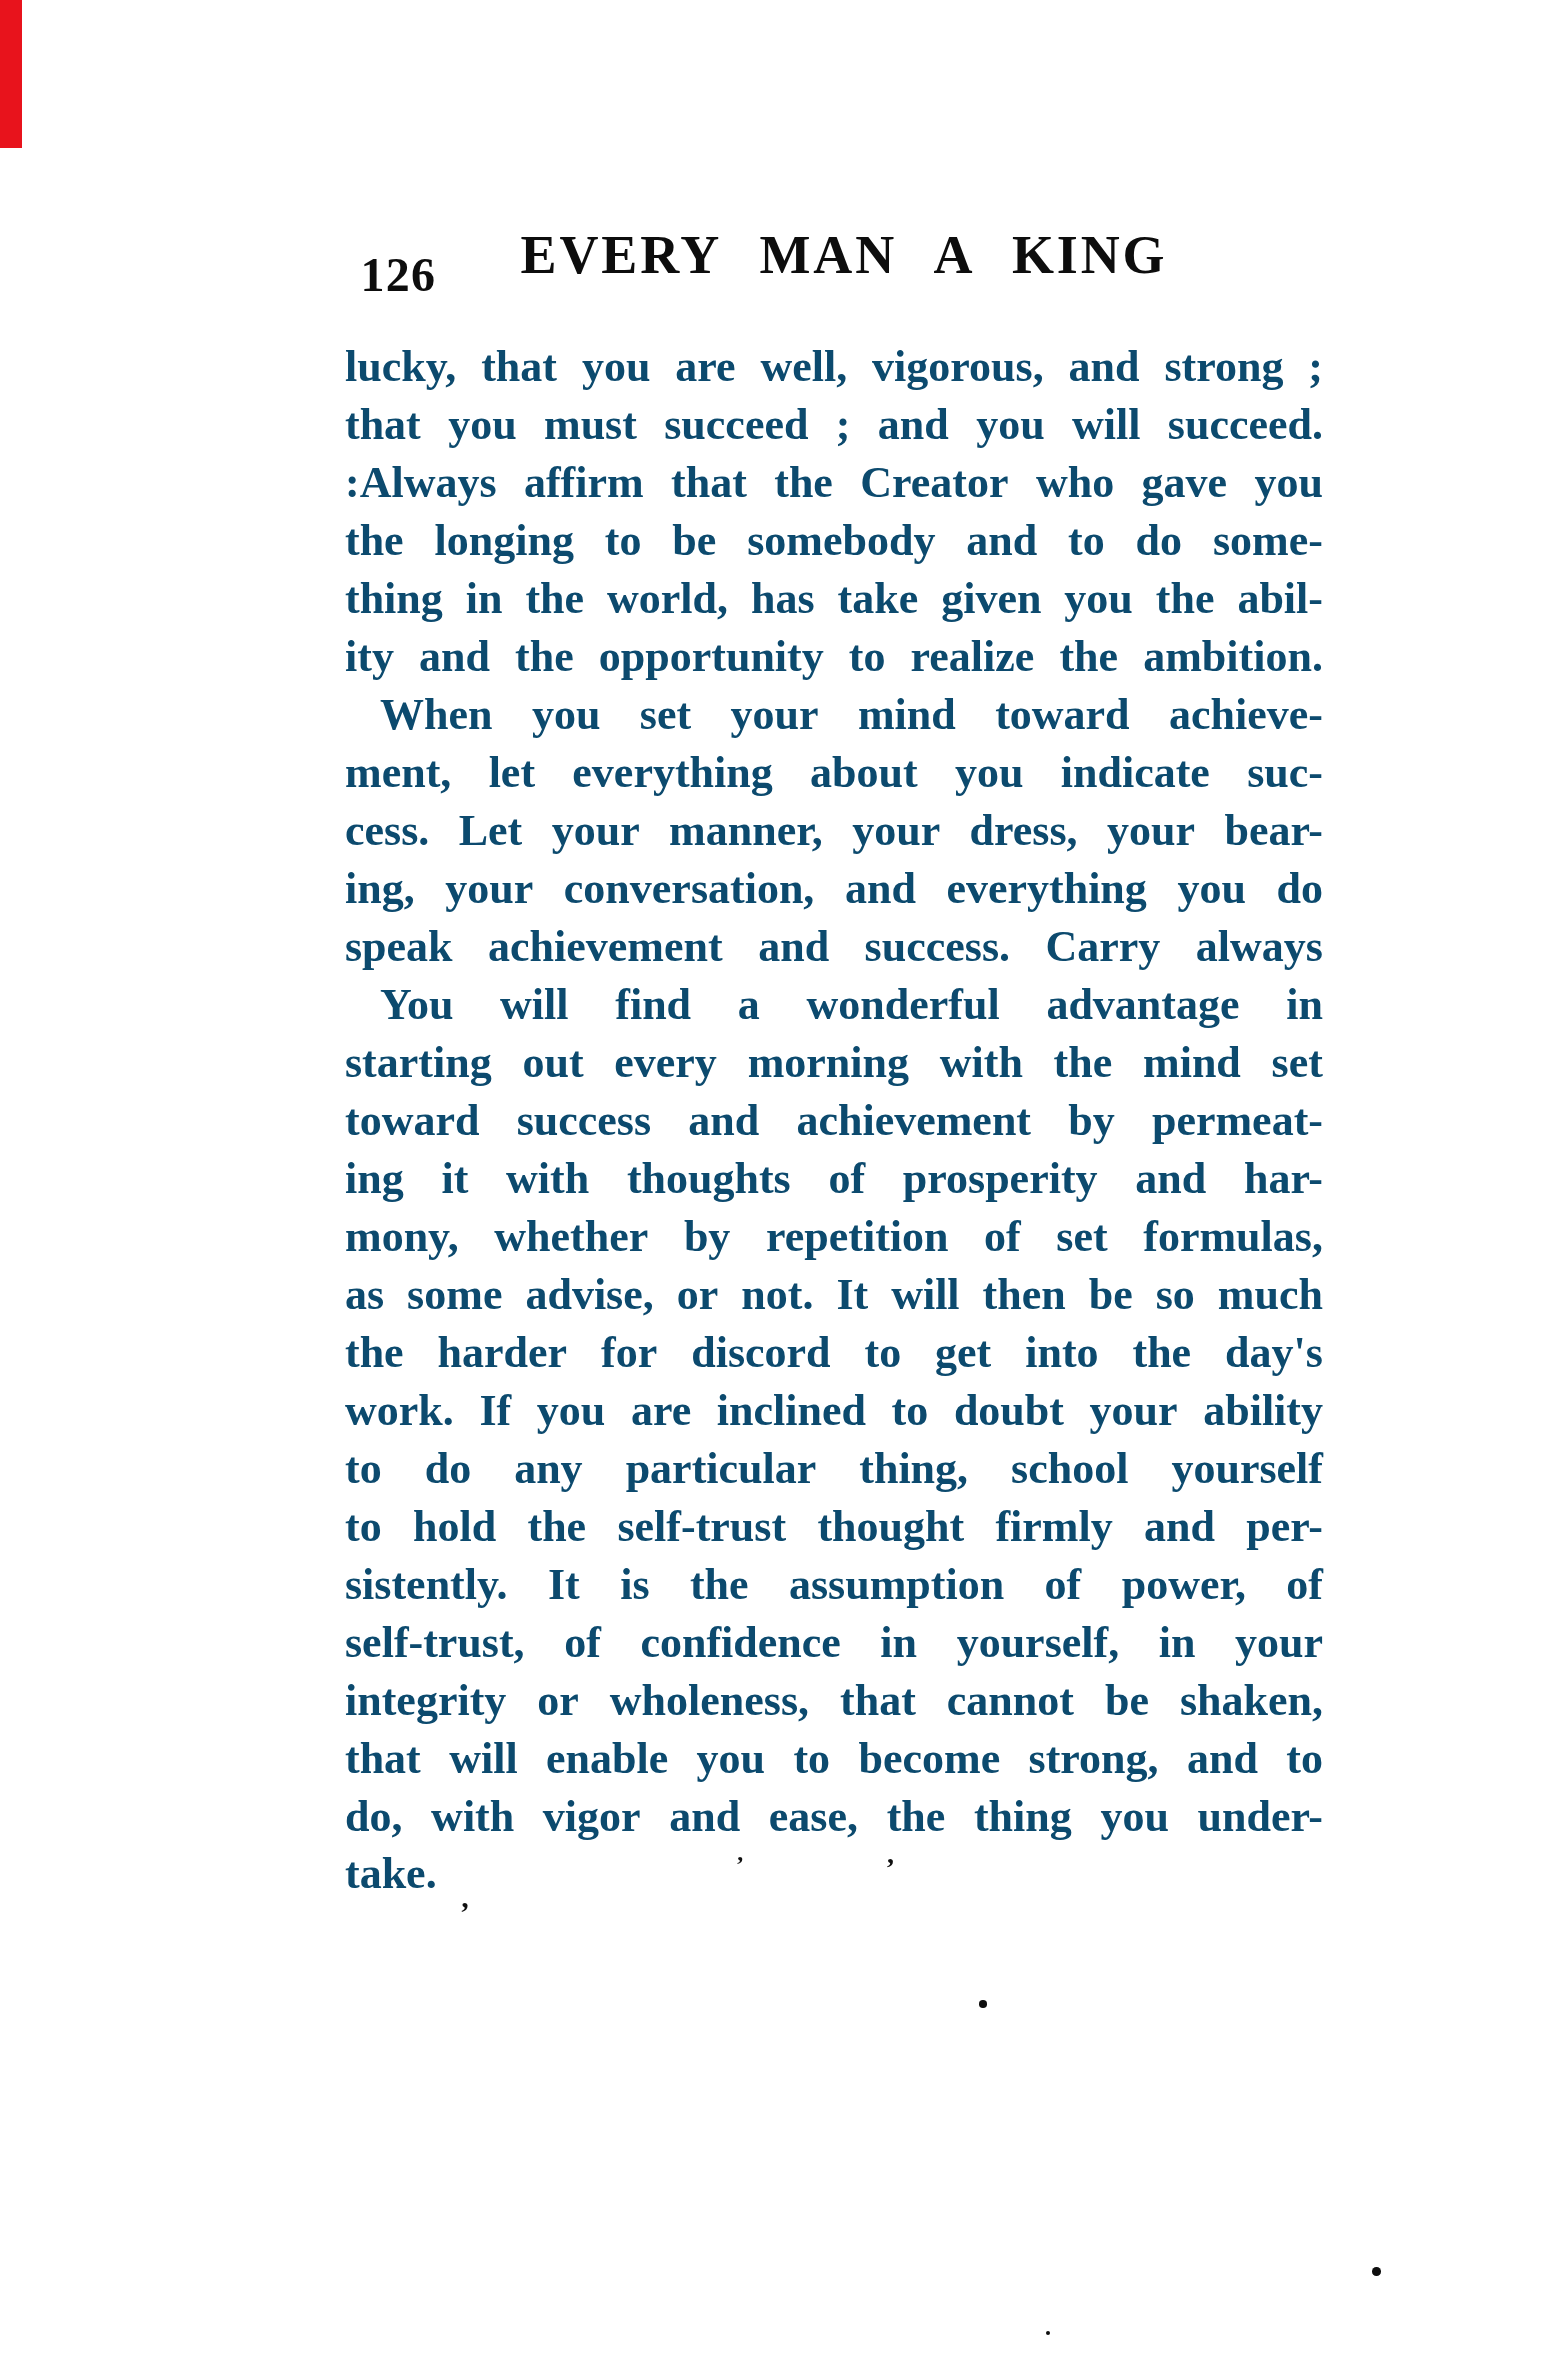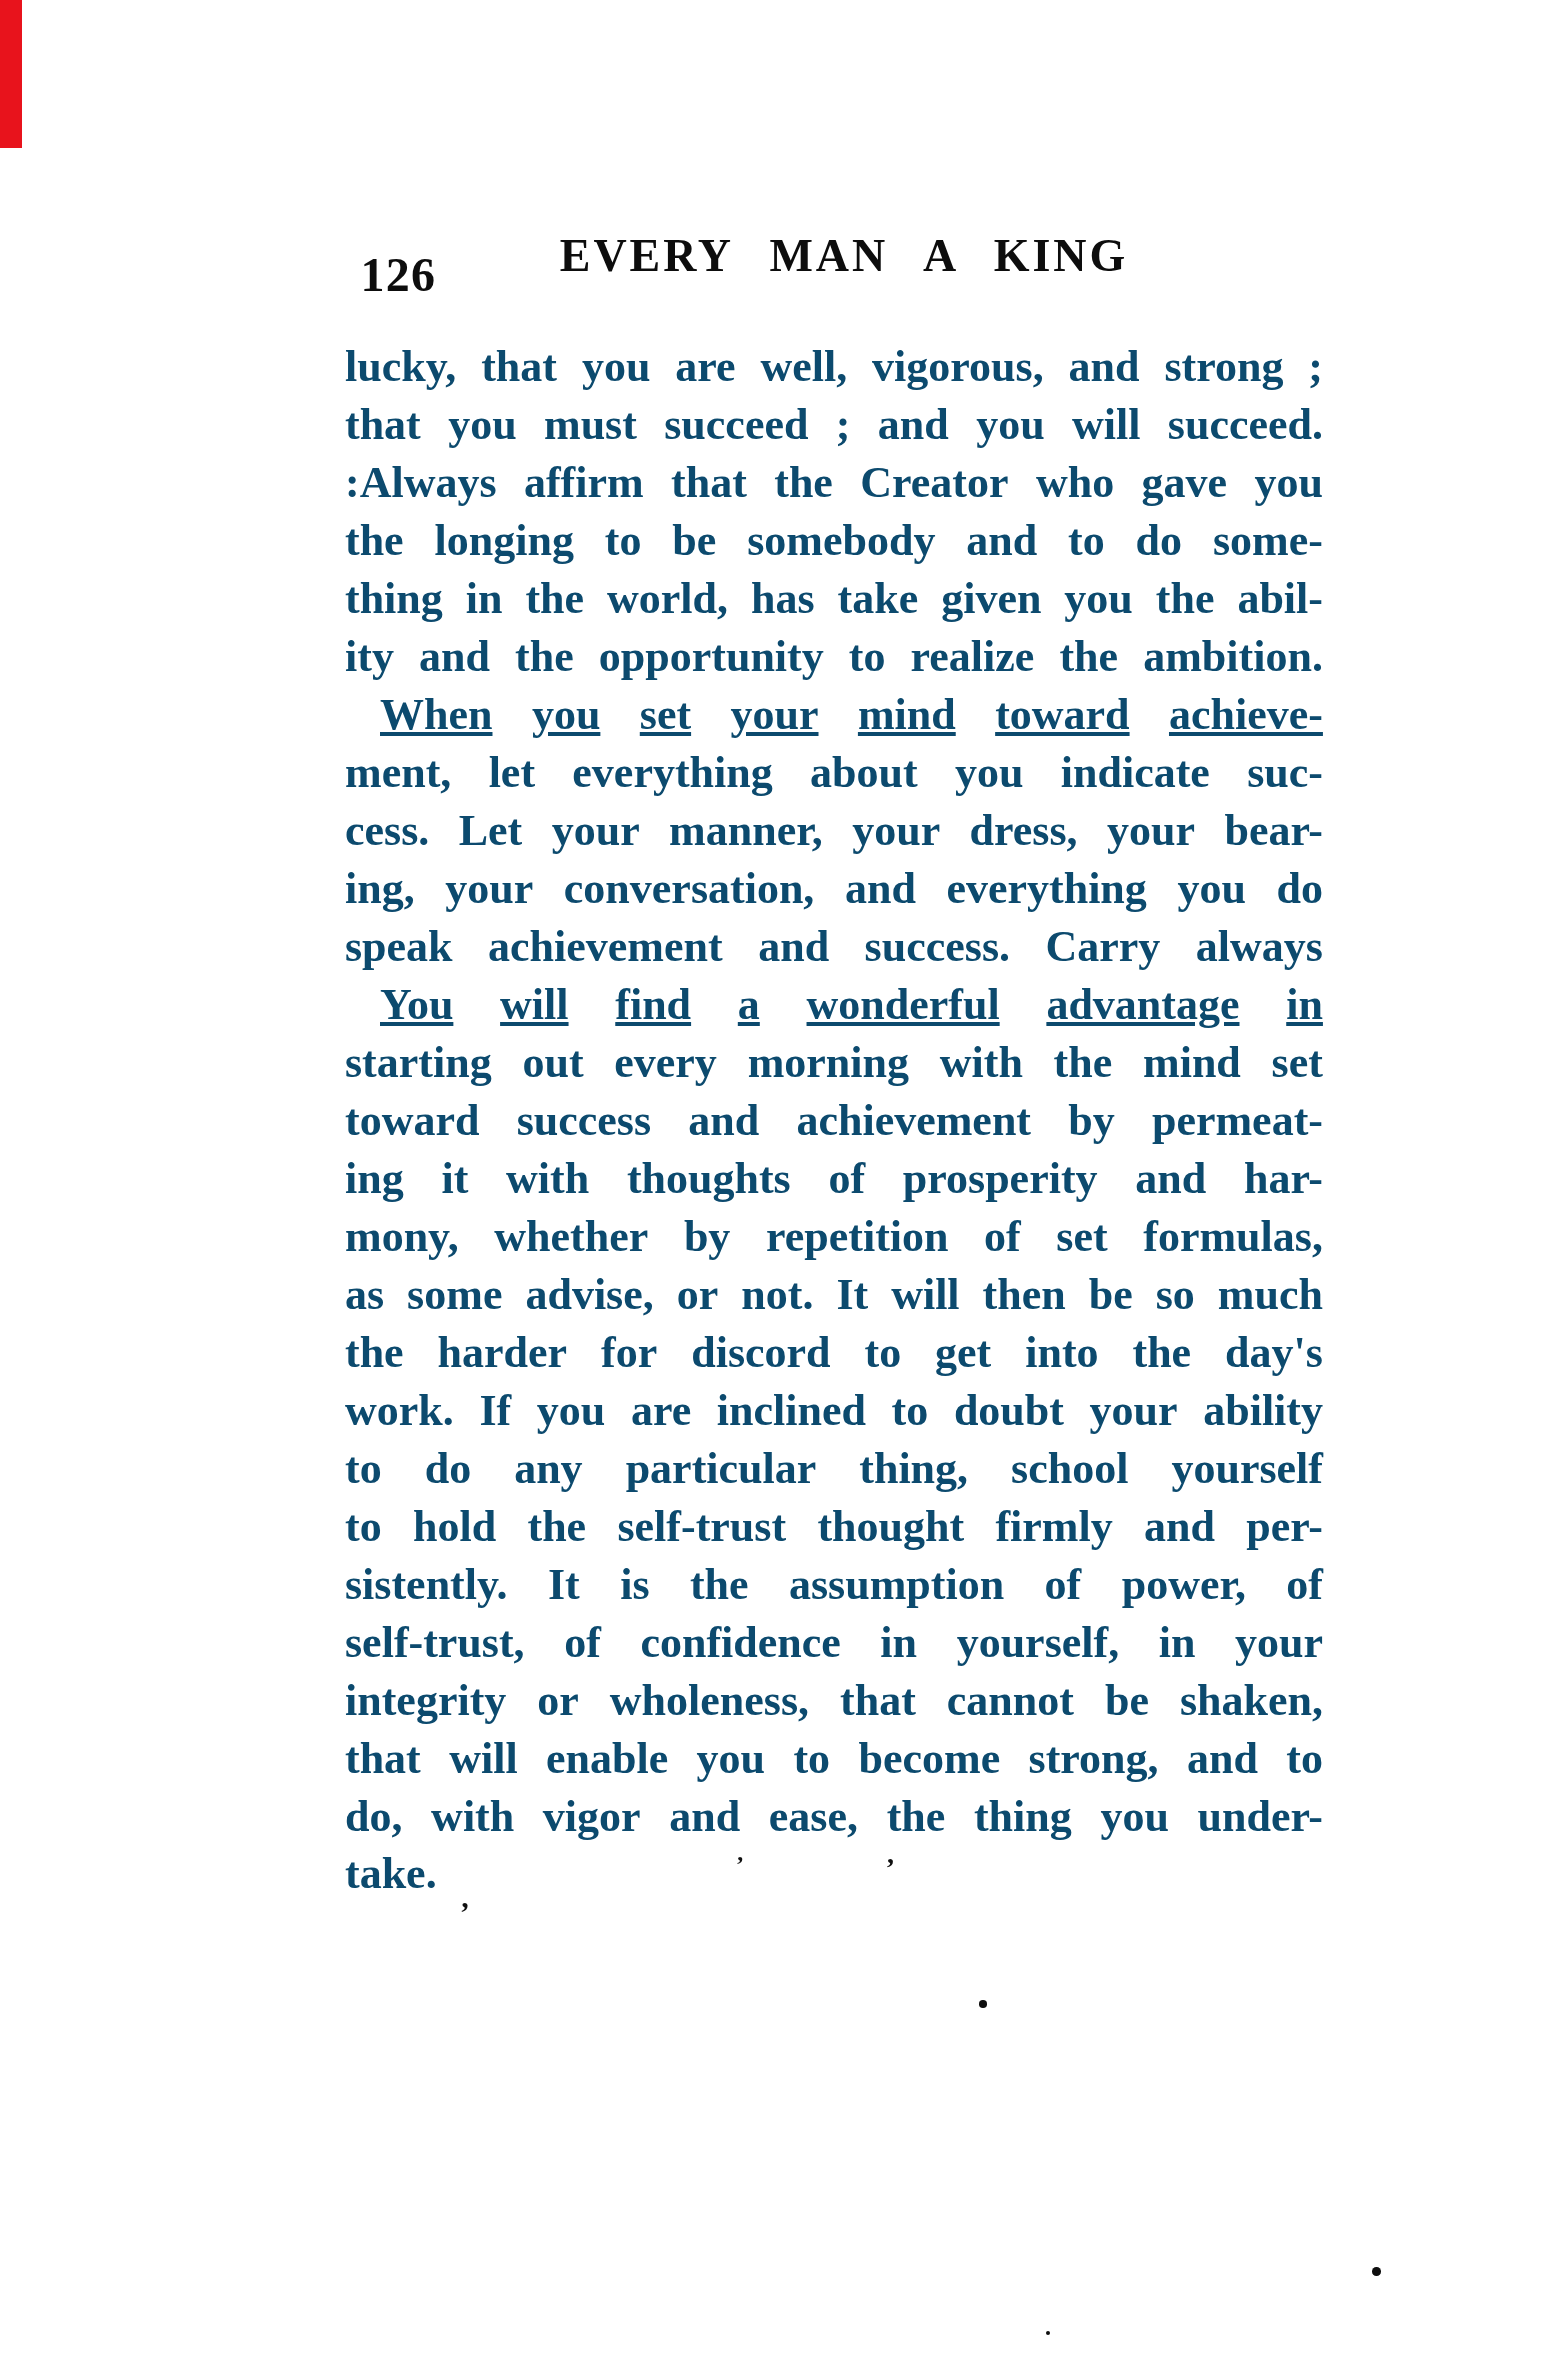--- a/index.html
+++ b/index.html
@@ -10,30 +10,30 @@
   }
   .page{position:absolute;left:0;top:0;width:1545px;height:2377px;background:#ffffff;}
   .red-strip{position:absolute;left:0;top:0;}
   .running-header{position:absolute;left:345px;top:232px;width:978px;height:47px;color:#0d0d0d;}
   .page-number{
     position:absolute;left:15.5px;top:19px;
     font-size:48px;line-height:47px;font-weight:bold;letter-spacing:1.2px;
   }
   .page-title{
     position:absolute;left:499px;top:0;transform:translateX(-50%);
-    font-size:46px;line-height:47px;font-weight:bold;
+    font-size:54px;line-height:47px;font-weight:bold;
     letter-spacing:2.9px;word-spacing:23px;white-space:nowrap;
   }
   .body-text{
     position:absolute;left:345px;top:337px;width:978px;
     font-size:44px;font-weight:bold;color:#0c4a6e;
   }
   .line{height:58px;line-height:58px;white-space:nowrap;}
   .line.j{display:flex;justify-content:space-between;align-items:center;line-height:normal;}
-  .line.i{padding-left:35px;text-decoration:underline;}
+  .line.i{padding-left:35px;}
   .stray{position:absolute;color:#101010;font-weight:bold;line-height:1;}
   .speck{position:absolute;background:#0e0e0e;border-radius:50%;}
 </style>
 </head>
 <body>
 
 <div class="page">
 
   <div class="red-strip" style="width: 22px; height: 148px; background: rgb(232, 19, 28);"></div>
 

